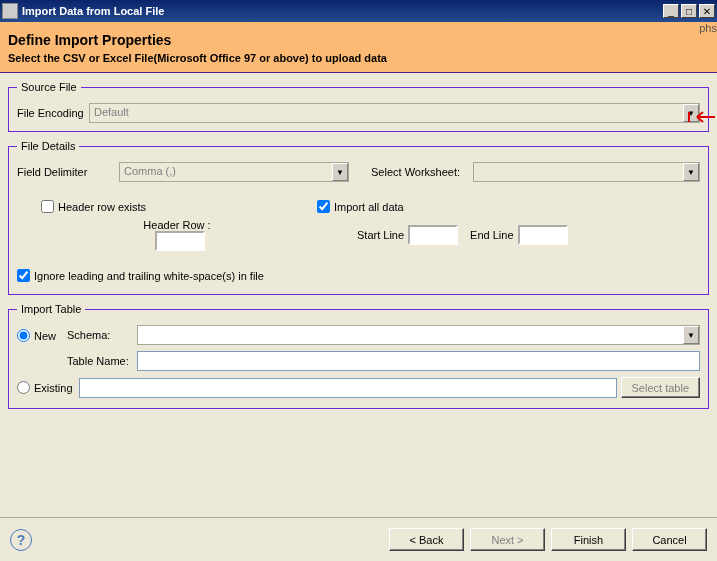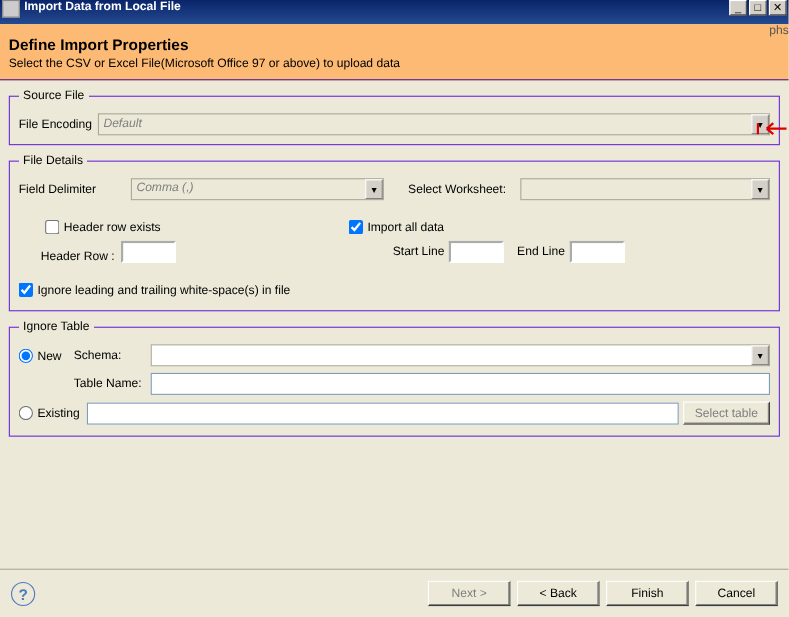--- a/index.html
+++ b/index.html
@@ -1,25 +1,25 @@
 <!DOCTYPE html>
 <html><head>
 <meta charset="utf-8">
 <style>
 * { box-sizing: border-box; margin: 0; padding: 0; font-family: Tahoma, sans-serif; font-size: 11px; }
 body { background: #ece9d8; width: 717px; height: 561px; position: relative; overflow: hidden; }
 
-.titlebar { background: linear-gradient(to bottom, #0a246a, #244a8f); height: 22px; display: flex; padding: 0 2px; color: white; }
+.titlebar { background: linear-gradient(to bottom, #0a246a, #244a8f); height: 22px; display: flex; align-items: center; padding: 0 2px; color: white; }
 .titlebar-icon { width: 16px; height: 16px; margin-right: 4px; background: #ccc; border: 1px solid #888; display: inline-block; }
 .titlebar-text { flex: 1; font-weight: bold; }
 .winbtn { width: 16px; height: 14px; background: #d4d0c8; border: 1px solid #fff; border-right-color:#404040; border-bottom-color:#404040; margin-left: 2px; display:flex; align-items:center; justify-content:center; font-size:10px; font-family: Arial; color:#000; cursor:pointer; }
 
 .header-white { background: #fdba74; padding: 10px 8px 8px 8px; border-bottom: 1px solid #4c1d95; }
 .header-title { font-size: 14px; font-weight: bold; margin-bottom: 4px; }
-.header-sub { font-size: 11px; }
+.header-sub { font-size: 11px; font-weight: bold; }
 
 .content { padding: 8px 8px 0 8px; }
 
 fieldset { border: 1px solid #6d28d9; padding: 10px 8px 8px 8px; margin-bottom: 8px; }
 legend { padding: 0 4px; font-size: 11px; }
 
 .row { display: flex; align-items: center; margin-bottom: 6px; }
 .lbl { font-size: 11px; }
 
 input[type="text"].field, select.field, input.small {
@@ -29,21 +29,21 @@
 input.sunken { border: 2px inset #fff; background:#fff; height:20px; }
 
 .btn { background: #ece9d8; border: 1px solid #fff; border-right-color:#404040; border-bottom-color:#404040; box-shadow: inset -1px -1px 0 #808080; height: 21px; padding: 0 10px; font-size:11px; cursor:pointer; }
 .btn[disabled] { color:#808080; cursor:default; }
 
 .check { display:flex; align-items:center; gap:4px; }
 .check input[type="checkbox"]{ width:13px; height:13px; }
 
 .dropdown-arrow { position:absolute; right:1px; top:1px; width:16px; height:18px; background:#d4d0c8; border:1px solid #fff; border-right-color:#808080; border-bottom-color:#808080; display:flex; align-items:center; justify-content:center; font-size:8px; }
 
-.sel-wrap { position: relative; flex:1;font-style:italic; }
+.sel-wrap { position: relative; flex:1; }
 .fake-select { border:1px solid #aca899; background:#ece9d8; height:20px; width:100%; padding:2px 20px 2px 4px; color:#808080; }
 .fake-select.white { background:#fff; color:#000; }
 
 .bottom-bar { position:absolute; bottom:0; left:0; right:0; height: 44px; border-top:1px solid #aca899; display:flex; align-items:center; padding: 0 10px; background:#ece9d8; }
 .bottom-bar .spacer { flex:1; }
 .bottom-bar .btn { width:75px; height:23px; margin-left:6px; }
 .help-icon { width:22px; height:22px; border-radius:50%; border:1.5px solid #4a7ac0; color:#4a7ac0; display:flex; align-items:center; justify-content:center; font-weight:bold; font-size:14px; cursor:pointer; }
 
 .radio-row { display:flex; align-items:center; gap:4px; }
 .radio-row input[type=radio]{ width:13px; height:13px; }
@@ -108,42 +108,42 @@
     </div>
     <div>
       <label class="check">
         <input type="checkbox" checked="" style="">
         <span>Import all data</span>
       </label>
     </div>
   </div>
 
   <div class="row">
-    <div style="width:300px; padding-left:20px; display:flex; align-items:flex-end;">
+    <div style="width:300px; padding-left:20px; display:flex; align-items:center;flex-direction:column;">
       <span class="lbl">Header Row :</span>
       <input type="text" class="sunken" style="width: 50px; margin-left: 6px;" disabled="">
     </div>
     <div style="display:flex; align-items:center; padding-left:40px;">
       <span class="lbl">Start Line</span>
       <input type="text" class="sunken" style="width: 50px; margin-left: 4px;" disabled="">
       <span class="lbl" style="margin-left:12px;">End Line</span>
       <input type="text" class="sunken" style="width: 50px; margin-left: 4px;" disabled="">
     </div>
   </div>
 
   <div class="row" style="margin-top:18px; margin-bottom:4px;">
     <label class="check">
       <input type="checkbox" checked="" style="">
       <span>Ignore leading and trailing white-space(s) in file</span>
     </label>
   </div>
 </fieldset>
 
 <fieldset>
-  <legend>Ignore Table</legend>
+  <legend>Import Table</legend>
 
   <div class="row" style="align-items:center;">
     <label class="radio-row" style="width:50px;align-items:flex-end;">
       <input type="radio" name="tt" checked="" style="">
       <span>New</span>
     </label>
     <span class="lbl" style="width:70px;">Schema:</span>
     <div class="sel-wrap">
       <div class="fake-select white"></div>
       <div class="dropdown-arrow">▼</div>
@@ -170,17 +170,17 @@
 
 <div class="annot-arrow">
   <svg viewBox="0 0 30 18">
       <path d="M28 9 L10 9 M10 9 L16 4 M10 9 L16 14 M2 4 L2 14" stroke="#d00" stroke-width="2" fill="none"></path>
     </svg>
 </div>
 
 <div class="bottom-bar">
   <div class="help-icon">?</div>
   <div class="spacer"></div>
+  <button class="btn">&lt; Back</button>
   <button class="btn" disabled="">Next &gt;</button>
-  <button class="btn">&lt; Back</button>
   <button class="btn">Finish</button>
   <button class="btn">Cancel</button>
 </div>
 
 </body></html>

